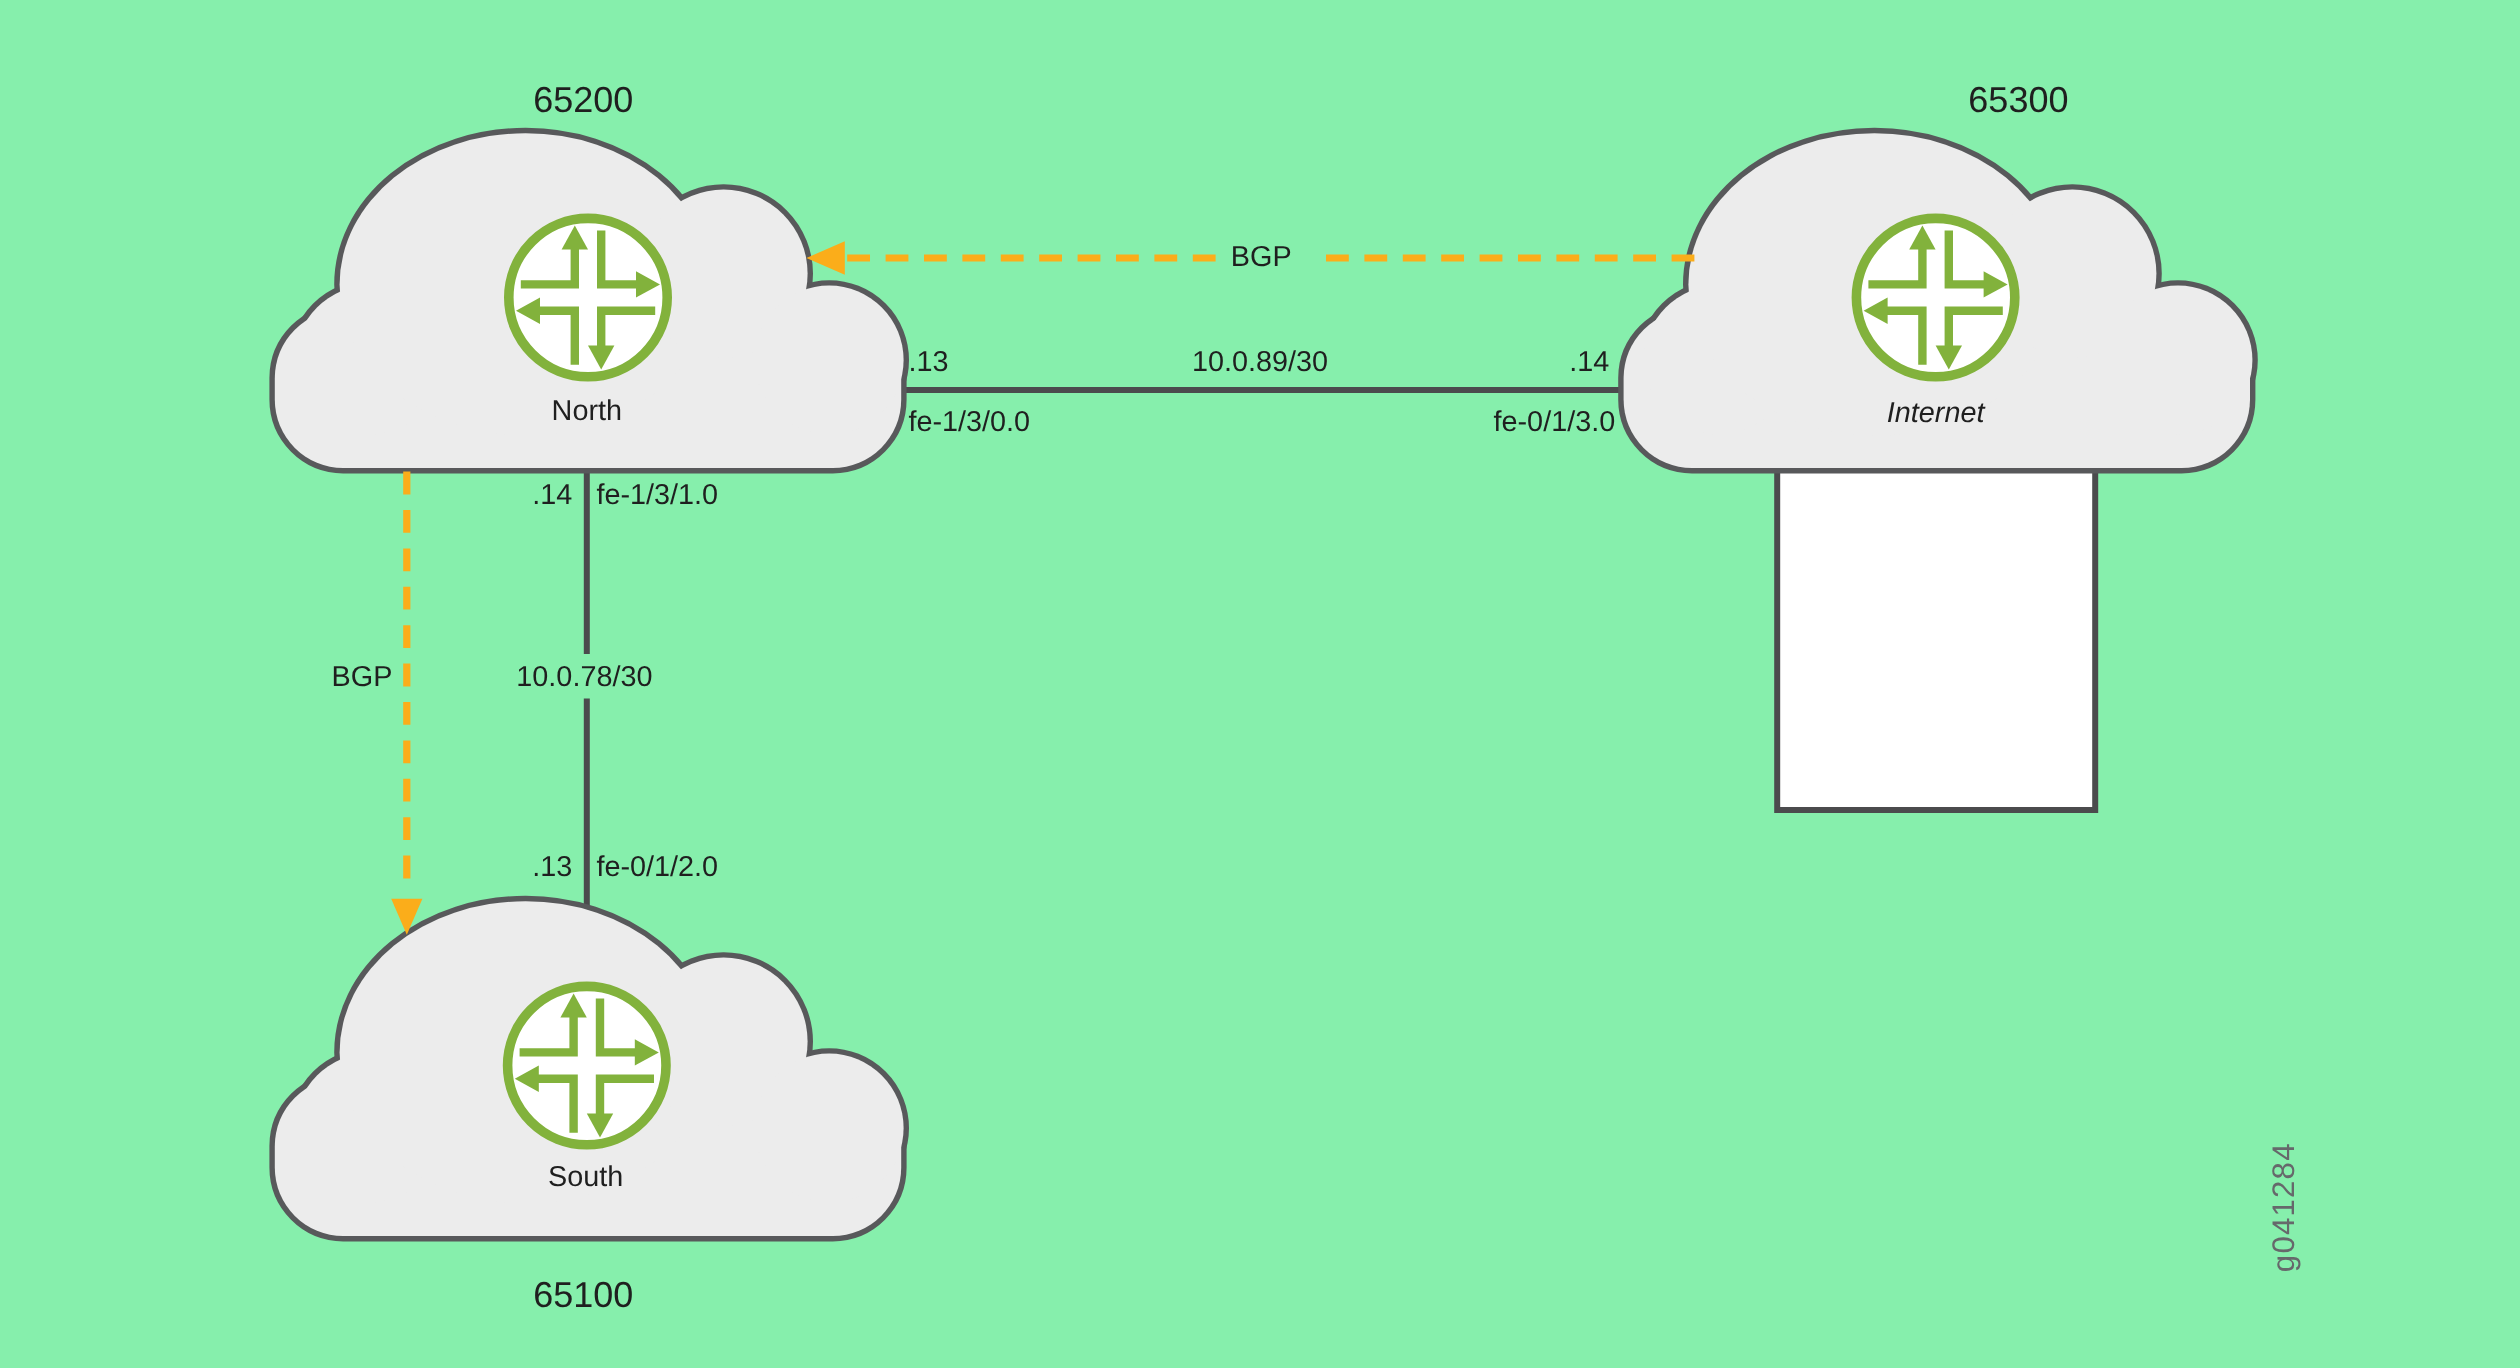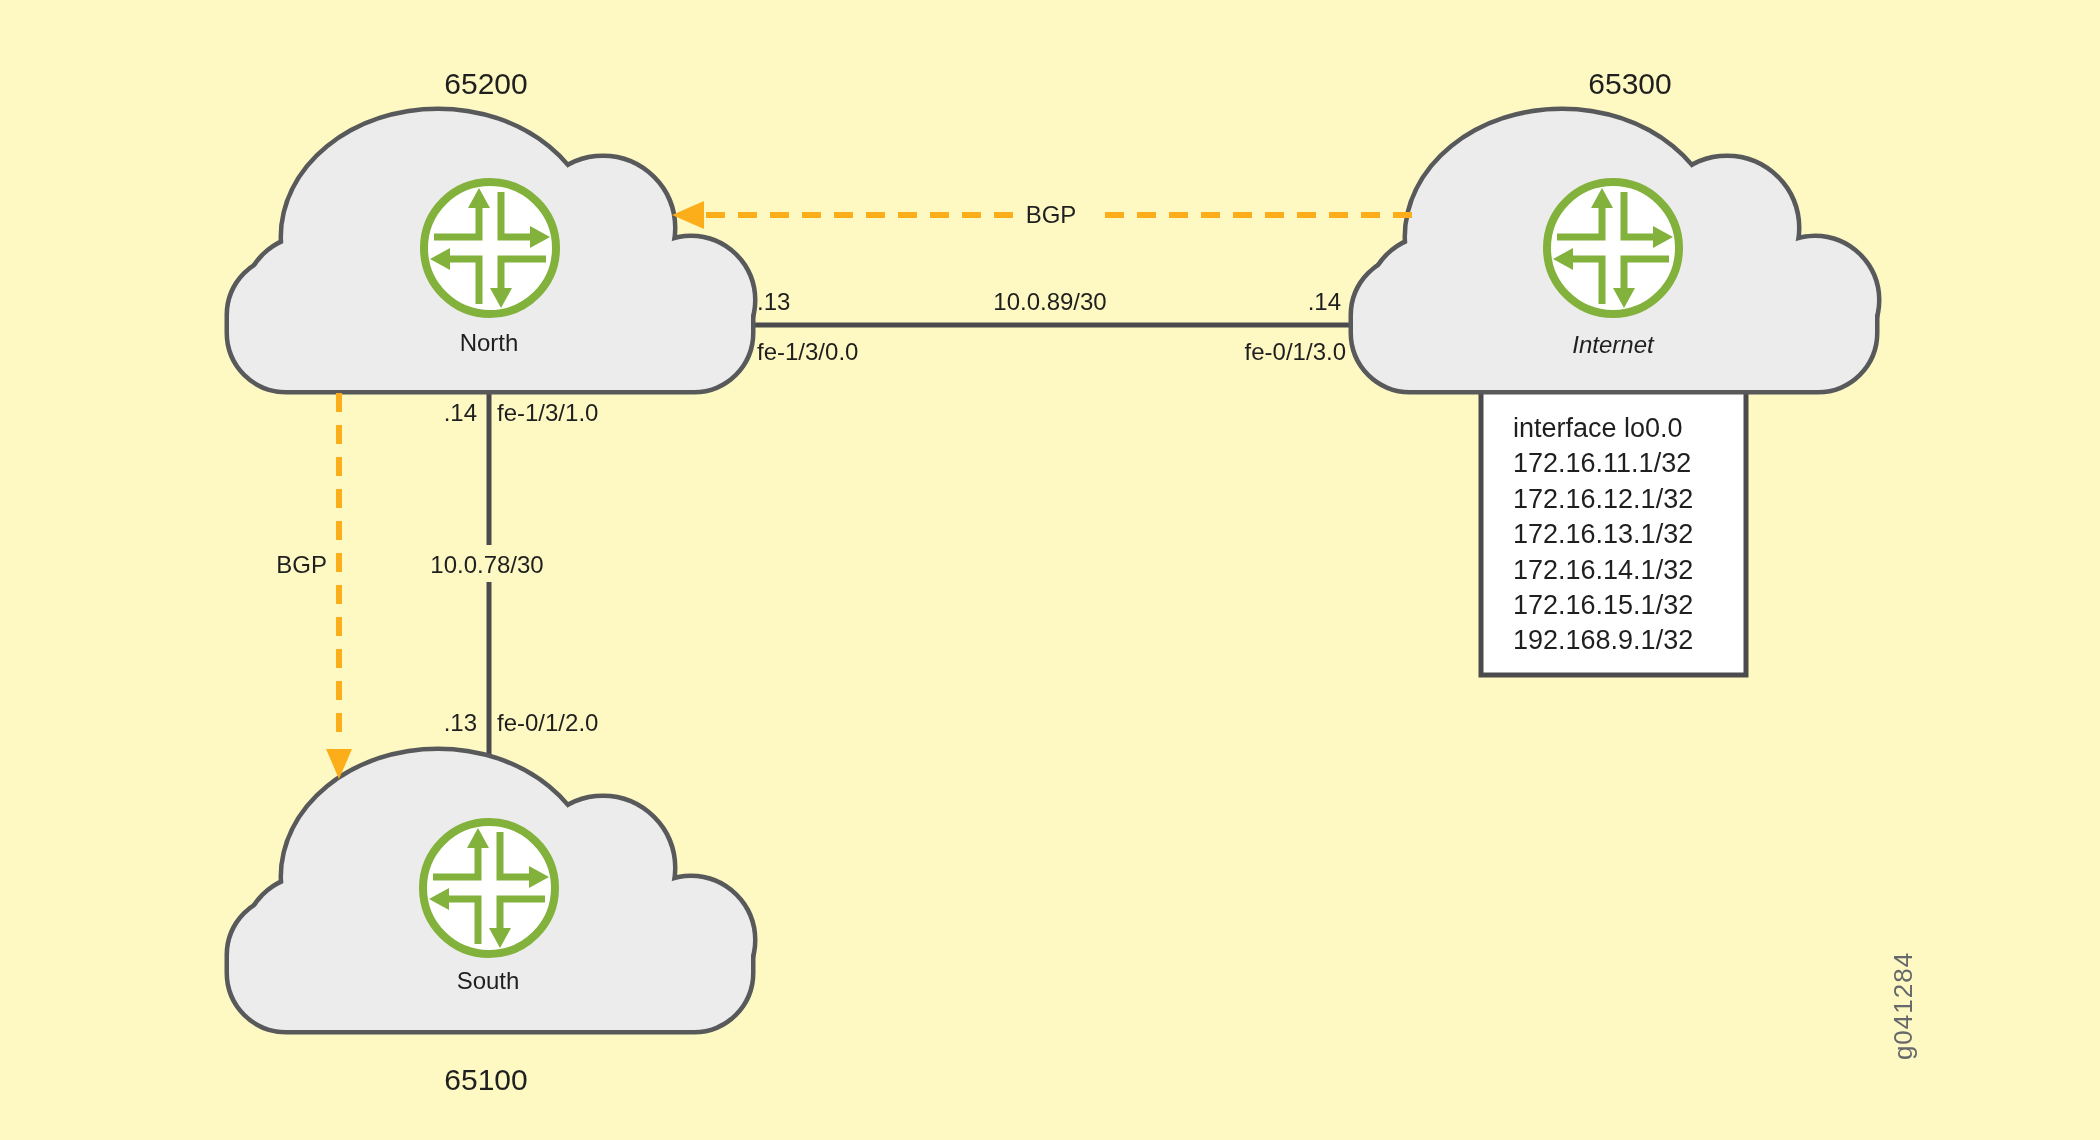--- a/index.html
+++ b/index.html
@@ -1,17 +1,17 @@
 <!DOCTYPE html>
 <html style="--juniper_green: #82B23C; --bgp_orange: #FBAD1A; --cloud_fill: #ECECEC; --cloud_border: #58595B; --line_gray: #4B4B4D; --text: #1F1F1F; --figure_id_gray: #66686B;"><head>
 <meta charset="utf-8">
 <style>
   html,body{margin:0;padding:0;background:#ffffff;}
   body{width:2100px;height:1140px;font-family:"Liberation Sans","DejaVu Sans",sans-serif;}
-  #canvas{position:relative;width:2100px;height:1140px;background:#fef9c3;overflow:hidden;}
+  #canvas{position:relative;width:2100px;height:1140px;background:#86efac;overflow:hidden;}
   #canvas svg{position:absolute;left:0;top:0;}
 
   
   .cs{fill:none;stroke:var(--cloud_border,#58595B);stroke-width:9;}
   .cf{fill:var(--cloud_fill,#ECECEC);stroke:none;}
 
   .lnk{stroke:var(--line_gray,#4B4B4D);stroke-width:5;}
   .box{fill:#ffffff;stroke:var(--line_gray,#4B4B4D);stroke-width:5;}
   .dsh{stroke:var(--bgp_orange,#FBAD1A);stroke-width:6;stroke-dasharray:19 13;fill:none;}
   .ah{fill:var(--bgp_orange,#FBAD1A);stroke:none;}
@@ -88,21 +88,21 @@
       <line class="dsh" x1="1013" y1="215" x2="704" y2="215"></line>
       <polygon class="ah" points="672,215 704,201 704,229"></polygon>
     </g>
     <g>
       <line class="dsh" x1="339" y1="393" x2="339" y2="744"></line>
       <polygon class="ah" points="339,779 326,749 352,749"></polygon>
     </g>
   </svg>
 
   <div class="lbl as ctr" style="left:486px;top:84px;">65200</div>
-  <div class="lbl as ctr" style="left:1630px;top:84px;">65300</div>
+  <div class="lbl as ctr" style="left:1682px;top:84px;">65300</div>
   <div class="lbl as ctr" style="left:486px;top:1052px;margin-top:28px;">65100</div>
 
   <div class="lbl ctr" style="left:489px;top:343px;">North</div>
   <div class="lbl ctr" style="left:1613px;top:345px;font-style:italic;">Internet</div>
   <div class="lbl ctr" style="left:488px;top:981px;text-align:center;">South</div>
 
   <div class="lbl ctr" style="left:1051px;top:215px;">BGP</div>
   <div class="lbl rgt" style="left:327px;top:565px;">BGP</div>
 
   <div class="lbl lft" style="left:757px;top:302px;">.13</div>
@@ -110,25 +110,16 @@
   <div class="lbl rgt" style="left:1341px;top:302px;">.14</div>
   <div class="lbl lft" style="left:757px;top:352px;">fe-1/3/0.0</div>
   <div class="lbl rgt" style="left:1346px;top:352px;">fe-0/1/3.0</div>
 
   <div class="lbl rgt" style="left:477px;top:413px;">.14</div>
   <div class="lbl lft" style="left:497px;top:413px;">fe-1/3/1.0</div>
   <div class="lbl ctr" style="left:487px;top:565px;">10.0.78/30</div>
   <div class="lbl rgt" style="left:477px;top:723px;">.13</div>
   <div class="lbl lft" style="left:497px;top:723px;">fe-0/1/2.0</div>
 
-  <div class="lb">
-    <div>interface lo0.0</div>
-    <div>172.16.11.1/32</div>
-    <div>172.16.12.1/32</div>
-    <div>172.16.13.1/32</div>
-    <div>172.16.14.1/32</div>
-    <div>172.16.15.1/32</div>
-    <div>192.168.9.1/32</div>
-  </div>
 
   <div class="fig">g041284</div>
 
 </div>
 
 </body></html>

